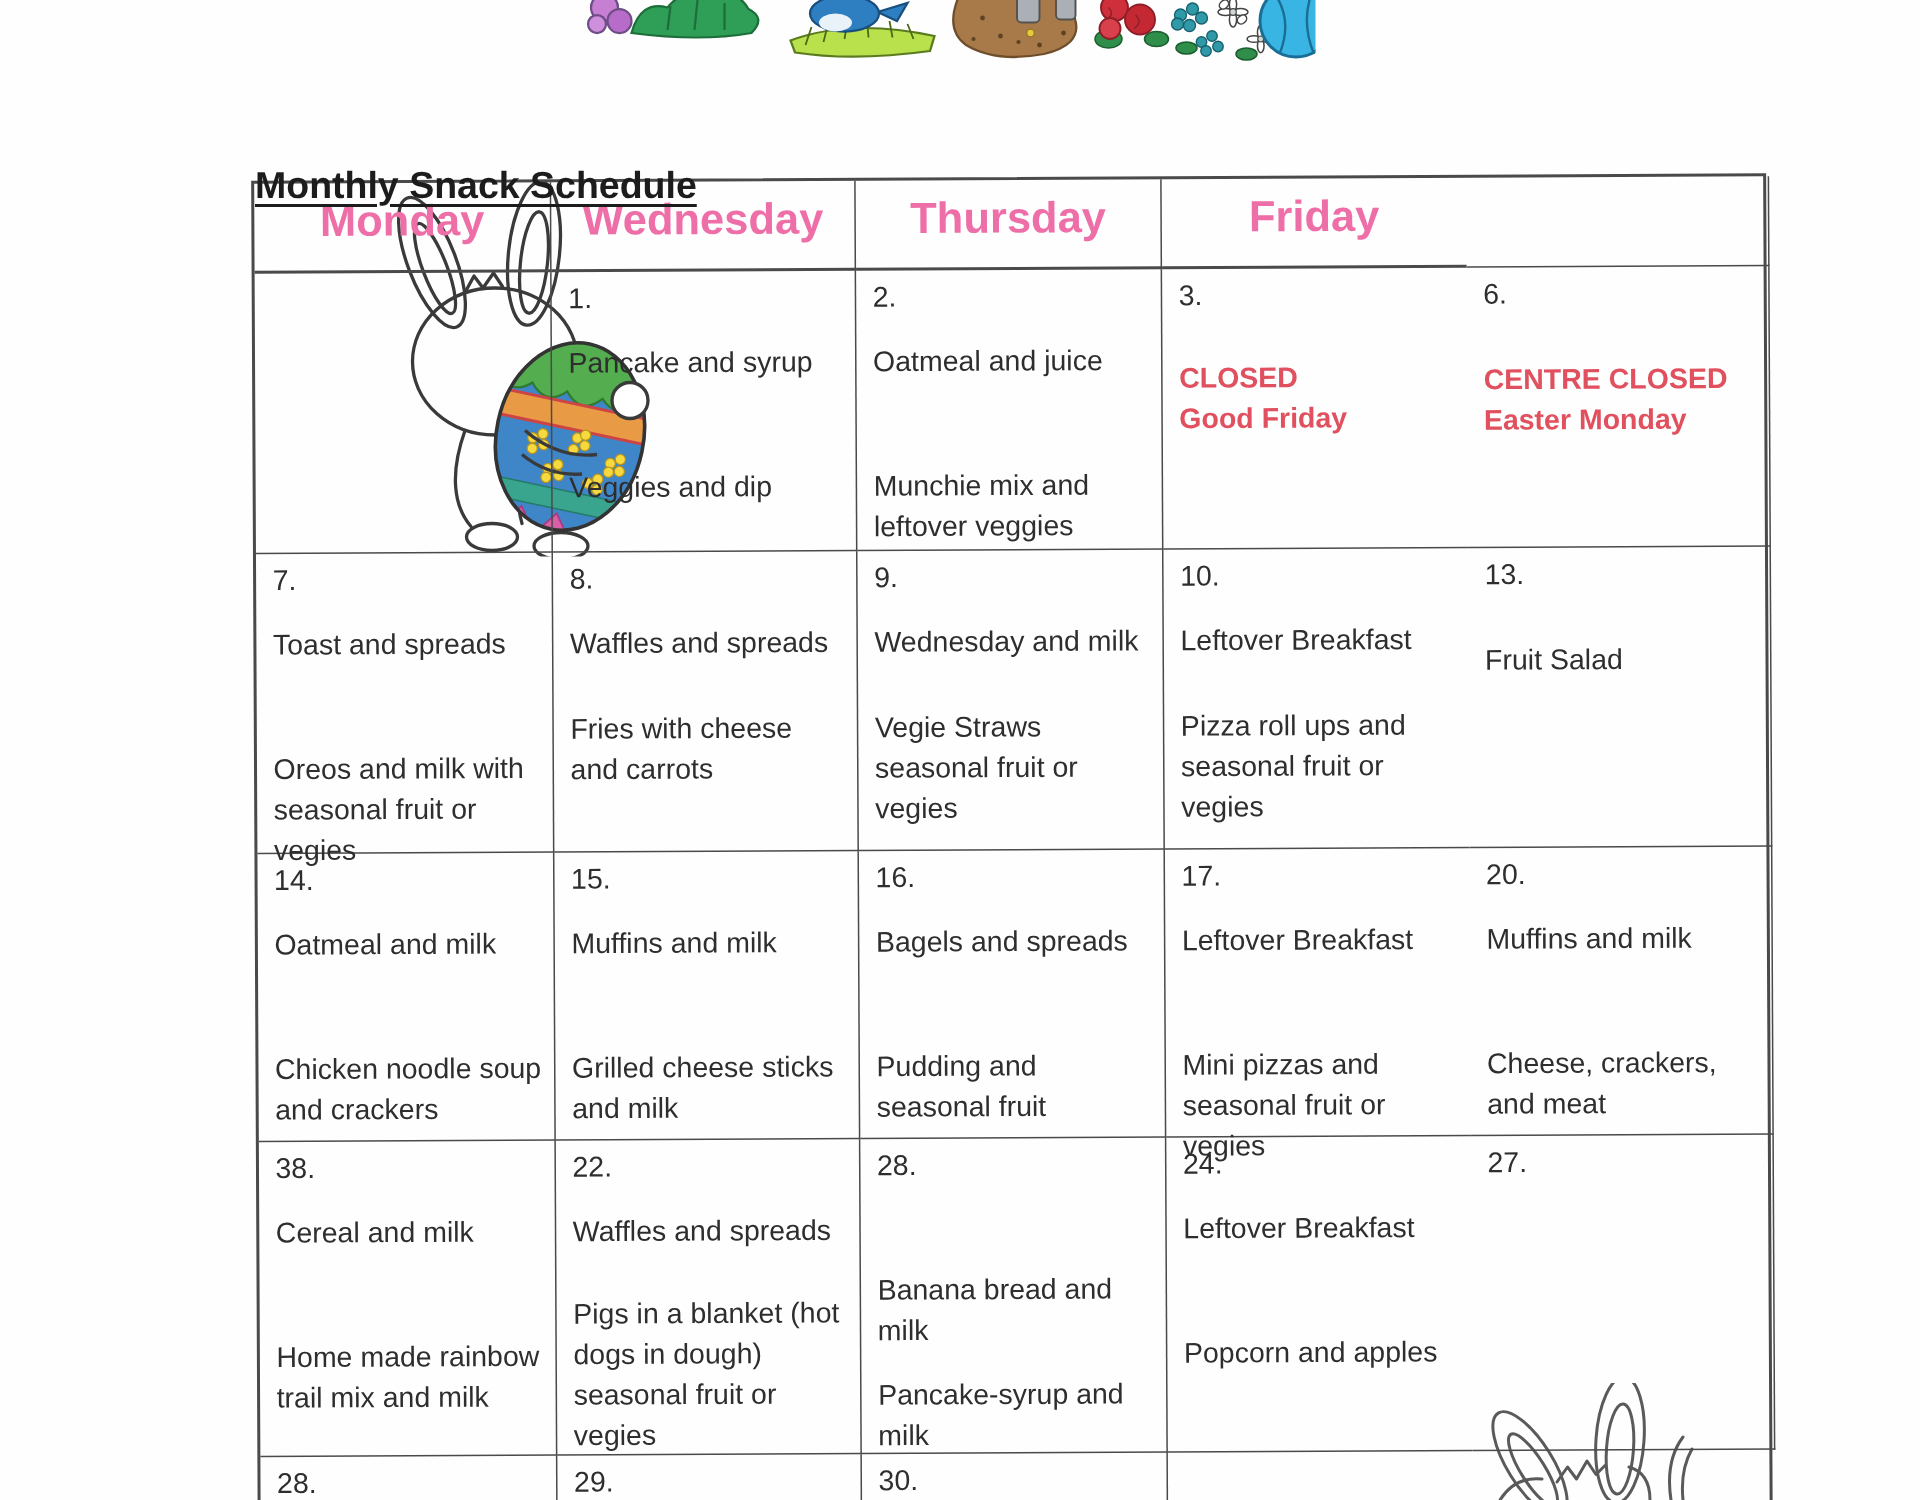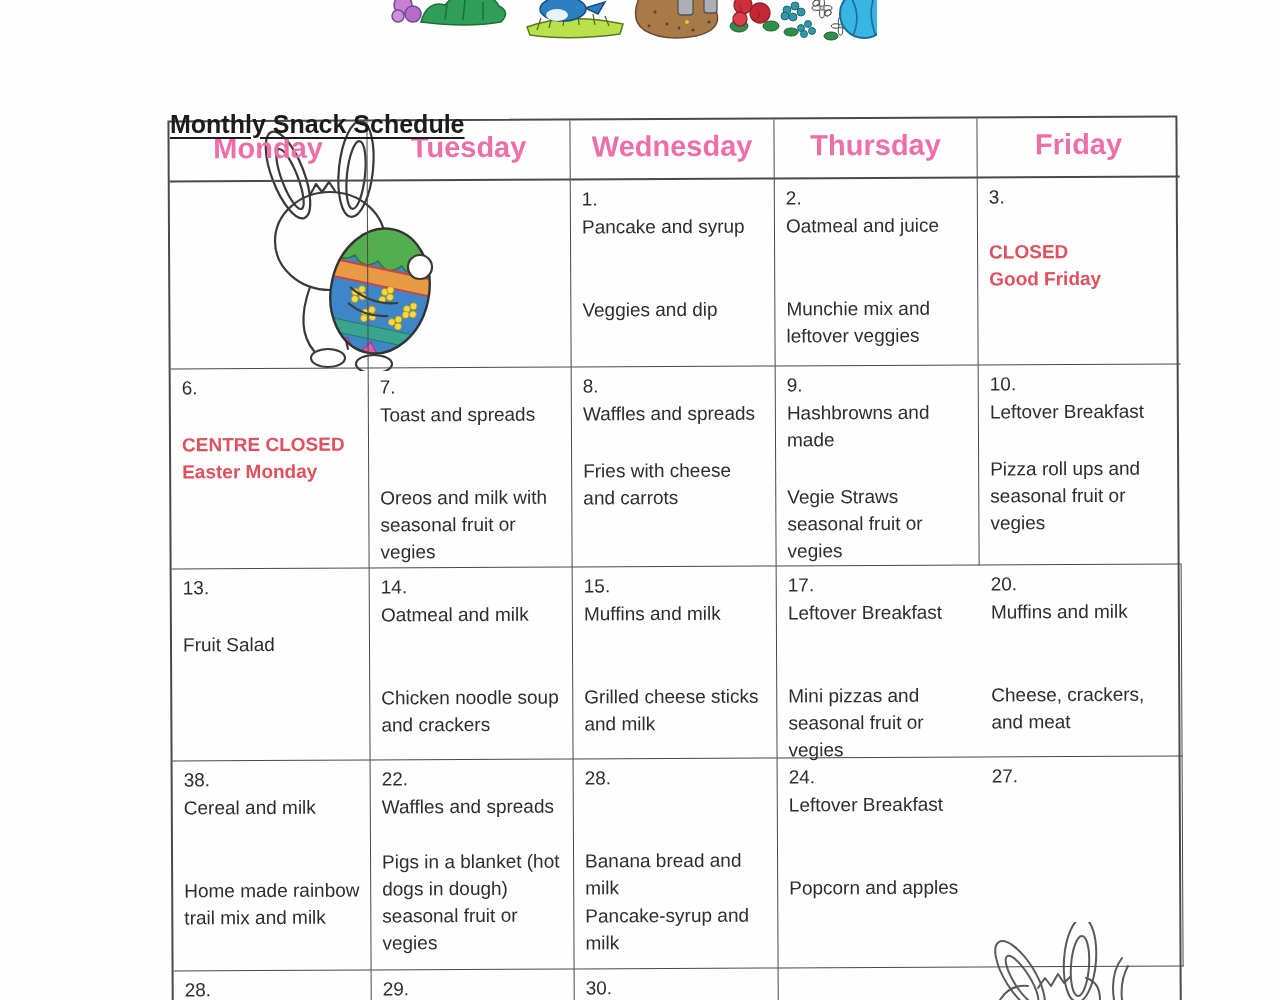--- a/index.html
+++ b/index.html
@@ -32,21 +32,21 @@
     background:transparent;
   }
   .cell {
     border-right:1.5px solid var(--grid-line,#4a4a4a);
     border-bottom:1.5px solid var(--grid-line,#4a4a4a);
     padding:6px 8px 0 11px; font-size:19px; line-height:27px;
     overflow:visible; background:transparent;
   }
   .col5 { border-right:none; }
   .date { font-size:19px; line-height:26px; }
-  .snack.a { margin-top:1px; }
+  .snack.a { margin-top:16px; }
   .gap-sm { margin-top:30px; }
   .gap-md { margin-top:28px; }
   .gap-lg { margin-top:56px; }
   .closed { font-weight:bold; color:var(--closed-red,#e0505e); line-height:27px; }
   .bunny-egg { position:absolute; left:252px; top:119px; width:190px; height:252px; z-index:0; }
   .bunny-ears { position:absolute; left:982px; top:922px; width:150px; height:78px; z-index:0; }
 </style>
 </head>
 <body>
 
@@ -221,21 +221,20 @@
       <path d="M18,78 Q28,62 46,64"></path>
       <path d="M118,78 Q118,60 104,56"></path>
       <path d="M132,78 Q128,52 140,36"></path>
       <path d="M140,78 Q138,58 146,44"></path>
     </g>
   </svg>
 
   <div class="grid">
 
     <div class="hcell">Monday</div>
-    <div class="hcell">Tuesday</div>
     <div class="hcell">Wednesday</div>
     <div class="hcell">Thursday</div>
     <div class="hcell col5">Friday</div>
 
     <div class="cell"></div>
     <div class="cell"></div>
     <div class="cell">
       <div class="date">1.</div>
       <div class="snack a">Pancake and syrup</div>
       <div class="snack b gap-lg">Veggies and dip</div>
@@ -265,21 +264,21 @@
       <div class="snack a">Toast and spreads</div>
       <div class="snack b gap-lg">Oreos and milk with seasonal fruit or vegies</div>
     </div>
     <div class="cell">
       <div class="date">8.</div>
       <div class="snack a">Waffles and spreads</div>
       <div class="snack b gap-sm">Fries with cheese and carrots</div>
     </div>
     <div class="cell">
       <div class="date">9.</div>
-      <div class="snack a">Hashbrowns and made</div>
+      <div class="snack a">Wednesday and milk</div>
       <div class="snack b gap-sm">Vegie Straws seasonal fruit or vegies</div>
     </div>
     <div class="cell col5">
       <div class="date">10.</div>
       <div class="snack a">Leftover Breakfast</div>
       <div class="snack b gap-sm">Pizza roll ups and seasonal fruit or vegies</div>
     </div>
 
     <div class="cell">
       <div class="date">13.</div>
@@ -288,20 +287,25 @@
     <div class="cell">
       <div class="date">14.</div>
       <div class="snack a">Oatmeal and milk</div>
       <div class="snack b gap-lg">Chicken noodle soup and crackers</div>
     </div>
     <div class="cell">
       <div class="date">15.</div>
       <div class="snack a">Muffins and milk</div>
       <div class="snack b gap-lg">Grilled cheese sticks and milk</div>
     </div>
+    <div class="cell">
+      <div class="date">16.</div>
+      <div class="snack a">Bagels and spreads</div>
+      <div class="snack b gap-lg">Pudding and seasonal fruit</div>
+    </div>
     <div class="cell col5">
       <div class="date">17.</div>
       <div class="snack a">Leftover Breakfast</div>
       <div class="snack b gap-lg">Mini pizzas and seasonal fruit or vegies</div>
     </div>
 
     <div class="cell">
       <div class="date">20.</div>
       <div class="snack a">Muffins and milk</div>
       <div class="snack b gap-lg">Cheese, crackers, and meat</div>

